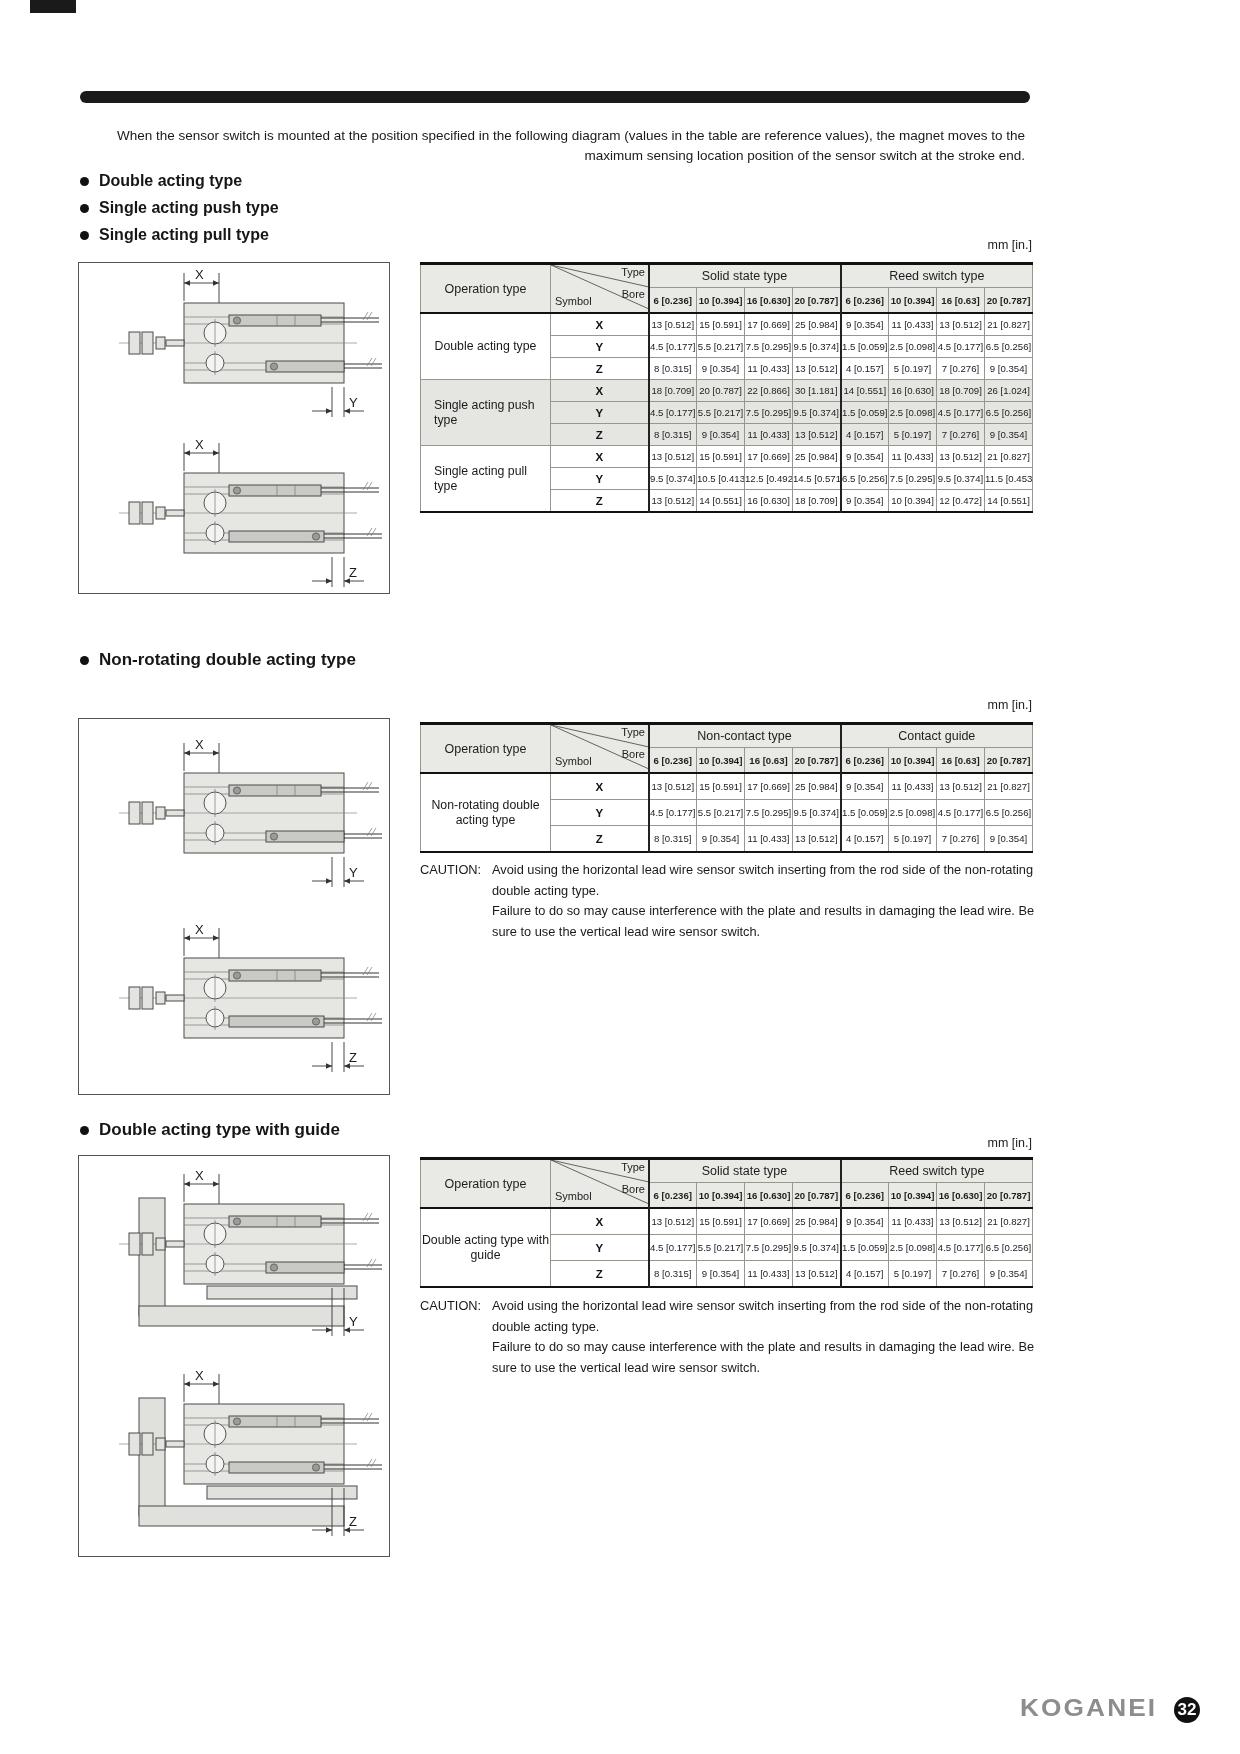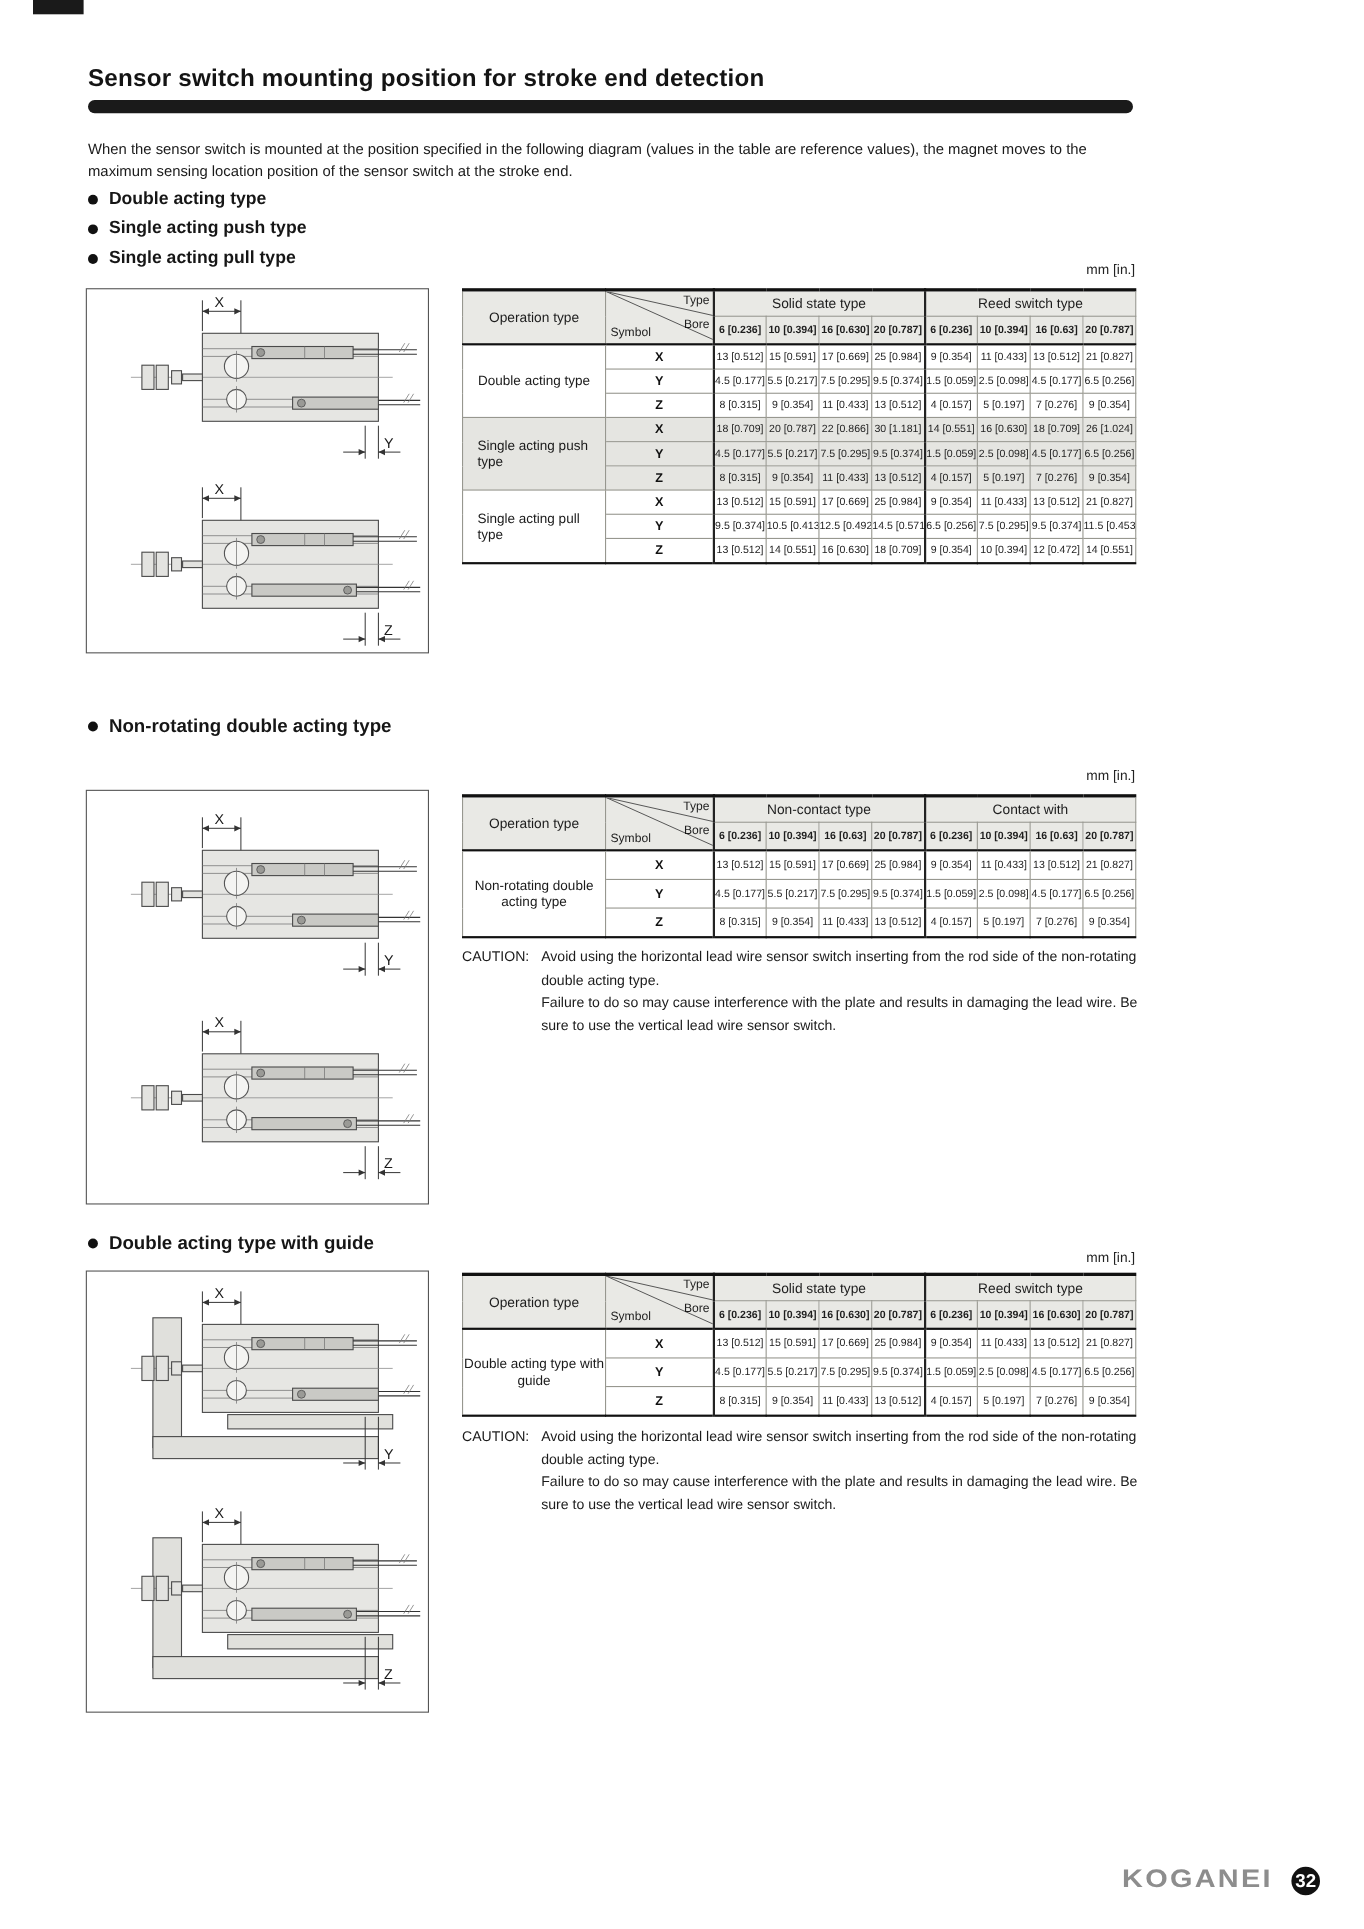--- a/index.html
+++ b/index.html
@@ -1,21 +1,21 @@
 <!DOCTYPE html>
 <html><head>
 <meta charset="utf-8">
 <style>
   html,body{margin:0;padding:0;background:#fff;}
   .page{position:relative;width:1240px;height:1754px;background:#fff;overflow:hidden;
         font-family:"Liberation Sans",sans-serif;color:#1a1a1a;}
   .print-mark{position:absolute;left:30px;top:0;width:46px;height:13px;background:#1a1a1a;}
   .title{position:absolute;left:80px;top:58px;font-size:22px;font-weight:bold;letter-spacing:.2px;color:#141414;}
   .title-bar{position:absolute;left:80px;top:91px;width:950px;height:12px;background:#1a1a1a;border-radius:6px;}
-  .intro{position:absolute;left:80px;top:112px;width:945px;font-size:13.5px;line-height:20px;color:#1a1a1a;}
+  .intro{position:absolute;left:80px;top:112px;width:945px;font-size:13.5px;line-height:20px;color:#1a1a1a;text-align:right;}
   .bullet{position:absolute;left:80px;display:flex;align-items:center;gap:10px;font-size:16px;font-weight:bold;color:#161616;}
   .dot{width:9px;height:9px;border-radius:50%;background:#111;flex:0 0 auto;}
   .b1{top:172px}.b2{top:199px}.b3{top:226px}
   .sec-h{position:absolute;left:80px;display:flex;align-items:center;gap:10px;font-size:17px;font-weight:bold;color:#161616;}
   .h2pos{top:650px}.h3pos{top:1120px}
   .units{position:absolute;left:912px;width:120px;text-align:right;font-size:12.5px;color:#222;}
   .u1{top:238px}.u2{top:698px}.u3{top:1136px}
   .diagram-box{position:absolute;left:78px;width:310px;border:1.4px solid #555;background:#fff;}
   .box1{top:262px;height:330px}.box2{top:718px;height:375px}.box3{top:1155px;height:400px}
   .tablewrap{position:absolute;left:420px;}
@@ -59,21 +59,20 @@
   .dsvg .arr{fill:#333;}
   .dsvg .dimlbl{font:13px "Liberation Sans",sans-serif;fill:#1a1a1a;}
   .dsvg .hdr{font:11px "Liberation Sans",sans-serif;fill:#1d1d1d;}
 </style>
 </head>
 <body>
 
 <div class="page">
   <div class="print-mark"></div>
 
-  <div class="title">Sensor switch mounting position for stroke end detection</div>
   <div class="title-bar"></div>
   <p class="intro">When the sensor switch is mounted at the position specified in the following diagram (values in the table are reference values), the magnet moves to the maximum sensing location position of the sensor switch at the stroke end.</p>
 
   <div class="bullet b1">
     <span class="dot"></span>
     <span>Double acting type</span>
   </div>
   <div class="bullet b2">
     <span class="dot"></span>
     <span>Single acting push type</span>
@@ -420,21 +419,21 @@
           <tr>
     <th rowspan="2">Operation type</th>
     <th class="diagcell" rowspan="2"><svg class="dsvg" width="98" height="44" viewBox="0 0 98 44">
     <line x1="0" y1="0" x2="98" y2="22" stroke="#555" stroke-width=".9"></line>
     <line x1="0" y1="0" x2="98" y2="44" stroke="#555" stroke-width=".9"></line>
     <text class="hdr" x="94" y="11" text-anchor="end">Type</text>
     <text class="hdr" x="94" y="33" text-anchor="end" font-size="10">Bore</text>
     <text class="hdr" x="4" y="40" font-size="12">Symbol</text>
   </svg></th>
     <th class="grp hl" colspan="4">Non-contact type</th>
-    <th class="grp hl" colspan="4">Contact with</th>
+    <th class="grp hl" colspan="4">Contact guide</th>
           </tr>
           <tr>
             <th class="bore hl">6 [0.236]</th>
             <th class="bore">10 [0.394]</th>
             <th class="bore">16 [0.63]</th>
             <th class="bore">20 [0.787]</th>
             <th class="bore hl">6 [0.236]</th>
             <th class="bore">10 [0.394]</th>
             <th class="bore">16 [0.63]</th>
             <th class="bore">20 [0.787]</th>

